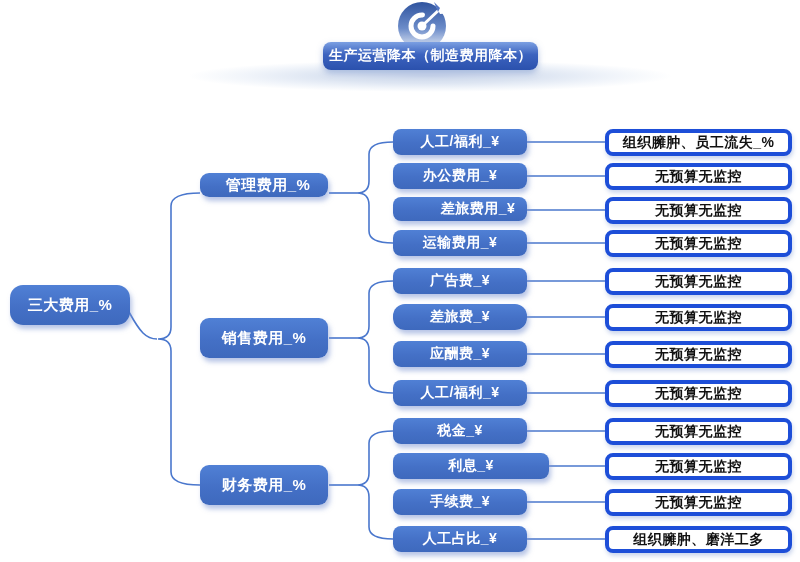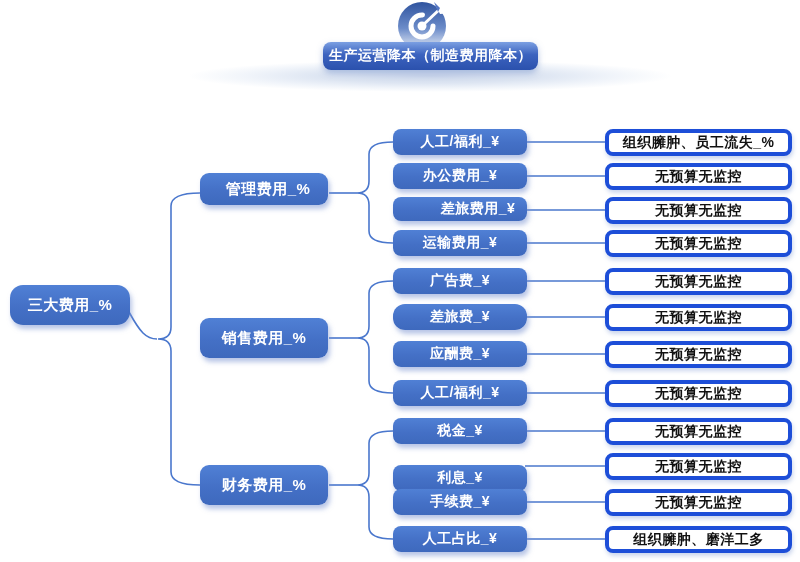--- a/index.html
+++ b/index.html
@@ -83,40 +83,40 @@
       <line x1="28" y1="26" x2="47" y2="8" stroke="#ffffff" stroke-width="3"></line>
       <polygon points="40,2 56,4 59,13 46,14" fill="#ffffff"></polygon>
       <polygon points="40,2 46,8 44,12" fill="#5577c4"></polygon>
     </svg>
   </div>
 
   <div class="pill">生产运营降本（制造费用降本）</div>
 
   <div class="nodebox blue root" style="left:10px;top:285px;width:120px;height:40px;">三大费用_%</div>
 
-<div class="nodebox blue branch" style="left: 200px; top: 173px; width: 128px; height: 32px; padding-left: 8px;">管理费用_%</div>
+<div class="nodebox blue branch" style="left: 200px; top: 173px; width: 128px; height: 24px; padding-left: 8px;">管理费用_%</div>
     <div class="nodebox blue leaf" style="left: 393px; top: 129px; width: 134px; height: 26px;">人工/福利_¥</div>
     <div class="nodebox note" style="left: 605px; top: 129px; width: 187px; height: 27px;">组织臃肿、员工流失_%</div>
     <div class="nodebox blue leaf" style="left: 393px; top: 163px; width: 134px; height: 26px;">办公费用_¥</div>
     <div class="nodebox note" style="left: 605px; top: 163px; width: 187px; height: 27px;">无预算无监控</div>
     <div class="nodebox blue leaf" style="left: 393px; top: 197px; width: 134px; height: 24px; padding-left: 36px;">差旅费用_¥</div>
     <div class="nodebox note" style="left: 605px; top: 197px; width: 187px; height: 27px;">无预算无监控</div>
     <div class="nodebox blue leaf" style="left: 393px; top: 230px; width: 134px; height: 26px;">运输费用_¥</div>
     <div class="nodebox note" style="left: 605px; top: 230px; width: 187px; height: 27px;">无预算无监控</div>
     <div class="nodebox blue branch" style="left: 200px; top: 318px; width: 128px; height: 40px;">销售费用_%</div>
     <div class="nodebox blue leaf" style="left: 393px; top: 268px; width: 134px; height: 26px;">广告费_¥</div>
     <div class="nodebox note" style="left: 605px; top: 268px; width: 187px; height: 27px;">无预算无监控</div>
     <div class="nodebox blue leaf" style="left: 393px; top: 304px; width: 134px; height: 26px; border-radius: 12px;">差旅费_¥</div>
     <div class="nodebox note" style="left: 605px; top: 304px; width: 187px; height: 27px;">无预算无监控</div>
     <div class="nodebox blue leaf" style="left: 393px; top: 341px; width: 134px; height: 26px;">应酬费_¥</div>
     <div class="nodebox note" style="left: 605px; top: 341px; width: 187px; height: 27px;">无预算无监控</div>
     <div class="nodebox blue leaf" style="left: 393px; top: 380px; width: 134px; height: 26px;">人工/福利_¥</div>
     <div class="nodebox note" style="left: 605px; top: 380px; width: 187px; height: 27px;">无预算无监控</div>
     <div class="nodebox blue branch" style="left: 200px; top: 465px; width: 128px; height: 40px;">财务费用_%</div>
     <div class="nodebox blue leaf" style="left: 393px; top: 418px; width: 134px; height: 26px;">税金_¥</div>
     <div class="nodebox note" style="left: 605px; top: 418px; width: 187px; height: 27px;">无预算无监控</div>
-    <div class="nodebox blue leaf" style="left: 393px; top: 453px; width: 134px; height: 26px; margin-top: 12px;">利息_¥</div>
+    <div class="nodebox blue leaf" style="left: 393px; top: 453px; width: 156px; height: 26px;">利息_¥</div>
     <div class="nodebox note" style="left: 605px; top: 453px; width: 187px; height: 27px;">无预算无监控</div>
     <div class="nodebox blue leaf" style="left: 393px; top: 489px; width: 134px; height: 26px;">手续费_¥</div>
     <div class="nodebox note" style="left: 605px; top: 489px; width: 187px; height: 27px;">无预算无监控</div>
     <div class="nodebox blue leaf" style="left: 393px; top: 526px; width: 134px; height: 26px;">人工占比_¥</div>
     <div class="nodebox note" style="left: 605px; top: 526px; width: 187px; height: 27px;">组织臃肿、磨洋工多</div>
   </div>
 
 </body></html>

